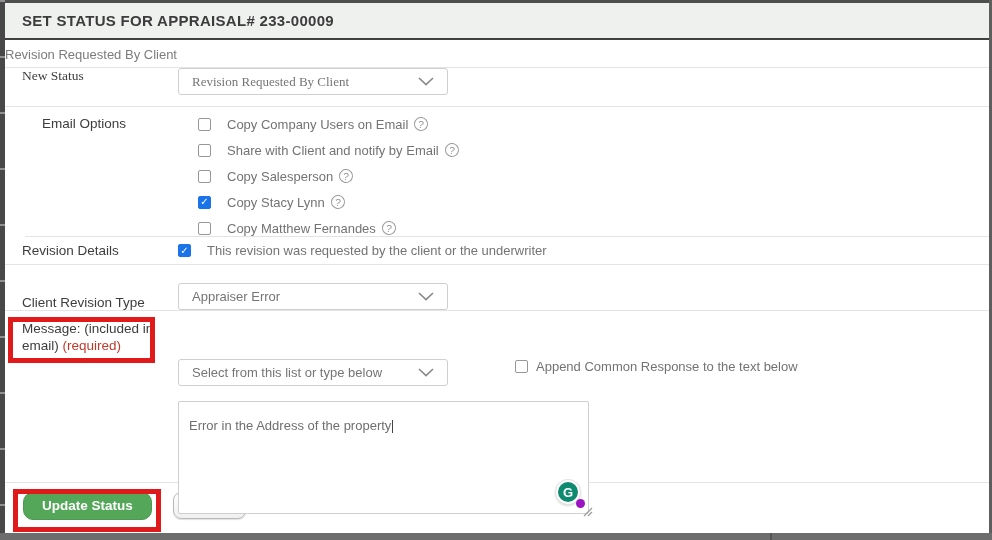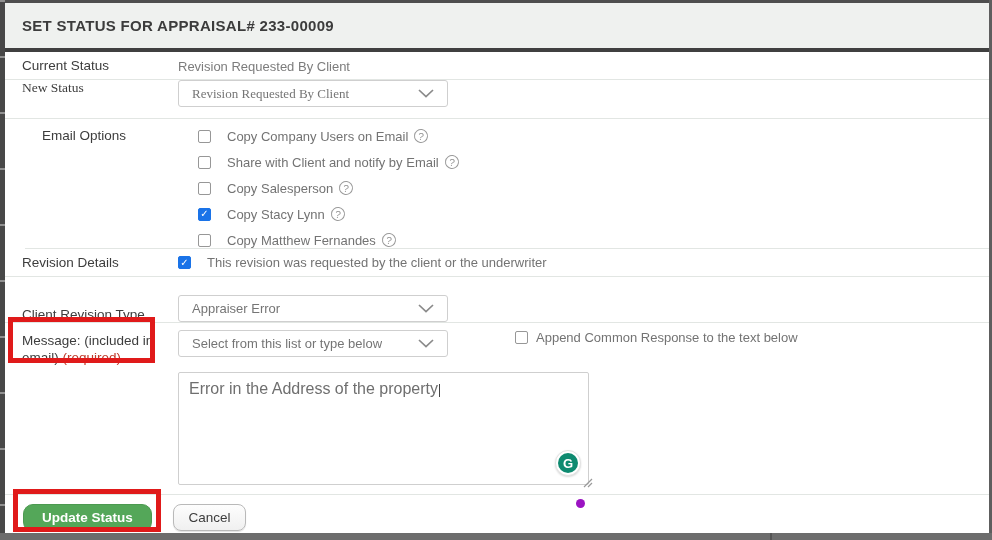--- a/index.html
+++ b/index.html
@@ -10,21 +10,21 @@
   
   .edge-top { position:absolute; left:0; top:0; width:992px; height:3px; background:#4e4e4e; z-index:4; }
   .edge-left { position:absolute; left:0; top:0; width:5px; height:540px; z-index:4; background-color:#484848;
     background-image:repeating-linear-gradient(to bottom, rgba(255,255,255,.4) 0 2px, transparent 2px 56px); }
   .edge-right { position:absolute; right:0; top:0; width:3px; height:540px; background:#5e5e5e; z-index:4; }
   .bottom-strip { position:absolute; left:0; top:533px; width:992px; height:7px; background:#6d6d6d; z-index:4; }
   .bottom-strip .v-div { position:absolute; left:770px; top:0; width:2px; height:7px; background:#555; }
 
   .modal { position:absolute; left:5px; top:3px; width:984px; height:530px; background:#fff; }
 
-  .header { height:49px; background:#eff1ef; border-bottom:4px solid #404040; display:flex; align-items:center; padding-left:17px; }
+  .header { height:37px; background:#eff1ef; border-bottom:2px solid #404040; display:flex; align-items:center; padding-left:17px; }
   .header .title { font-size:15px; font-weight:bold; color:#3c3c3c; letter-spacing:.3px; }
 
   .row { display:flex; border-bottom:1px solid #e2e6e3; }
   .row-label { width:173px; padding-left:17px; font-size:13.5px; color:#3d3d3d; flex:0 0 173px; }
   .row-controls { flex:1; }
 
   .r-current { height:28px; align-items:center; }
   .value-text { font-size:13px; color:#7c7c7c; }
 
   .r-newstatus { height:39px; align-items:flex-start;font-family:Liberation Serif, serif; }
@@ -49,25 +49,25 @@
     transform:rotate(8deg); flex:0 0 14px; }
 
   .r-revdetails { height:28px; align-items:center; }
   .r-revdetails .row-controls { display:flex; align-items:center; }
 
   .r-revtype { height:46px; align-items:flex-end; }
 
   .r-message { height:172px; }
   .msg-label { padding-top:9px; width:150px; line-height:17px; }
   .required { color:#c0392b; }
-  .msg-line1 { display:flex; align-items:flex-start; padding-top:7px; }
+  .msg-line1 { display:flex; align-items:flex-start; padding-top:7px;margin-top:41px; }
   .append-wrap { display:flex; align-items:center; margin-left:67px; }
   .textarea-wrap { position:relative; margin-top:15px; width:411px; height:113px; }
-  .textarea { width:411px; height:113px; border:1px solid #cfcfcf; border-radius:2px; padding:8px 10px;
-    font-size:16px; color:#6f6f6f; background:#fff; line-height:16px; }
+  .textarea { width:411px; height:113px; border:1px solid #cfcfcf; border-radius:2px; padding:16px 10px;
+    font-size:13px; color:#6f6f6f; background:#fff; line-height:16px; }
   .caret { display:inline-block; width:1px; height:13px; background:#444; vertical-align:text-bottom; margin-left:1px; }
   .grammarly { position:absolute; right:8px; bottom:9px; width:26px; height:26px; background:#fff; border:1px solid #e3e3e3;
     border-radius:50%; box-shadow:0 1px 2px rgba(0,0,0,.15); display:flex; align-items:center; justify-content:center; cursor:pointer; }
   .grammarly .g-inner { width:20px; height:20px; border-radius:50%; background:#0e8a70; color:#fff; font-size:13px;
     font-weight:bold; display:flex; align-items:center; justify-content:center; }
   .resize-handle { position:absolute; right:-4px; bottom:-3px; }
 
   .footer { height:45px; display:flex; align-items:center; padding-left:18px; }
   .btn-update { width:129px; height:28px; background:#54a759; border:1px solid #4c9a51; border-radius:10px;
     color:#fff; font-size:13.5px; font-weight:bold; cursor:pointer; }
@@ -89,21 +89,20 @@
   <div class="edge-left"></div>
   <div class="edge-right"></div>
 
   <div class="modal">
 
     <div class="header">
       <span class="title">SET STATUS FOR APPRAISAL# 233-00009</span>
     </div>
 
     <div class="row r-current">
-      <div class="row-label">Current Status</div>
       <div class="row-controls">
         <span class="value-text">Revision Requested By Client</span>
       </div>
     </div>
 
     <div class="row r-newstatus">
       <div class="row-label">New Status</div>
       <div class="row-controls">
         <div class="dropdown">
           <span class="dd-text">Revision Requested By Client</span>

